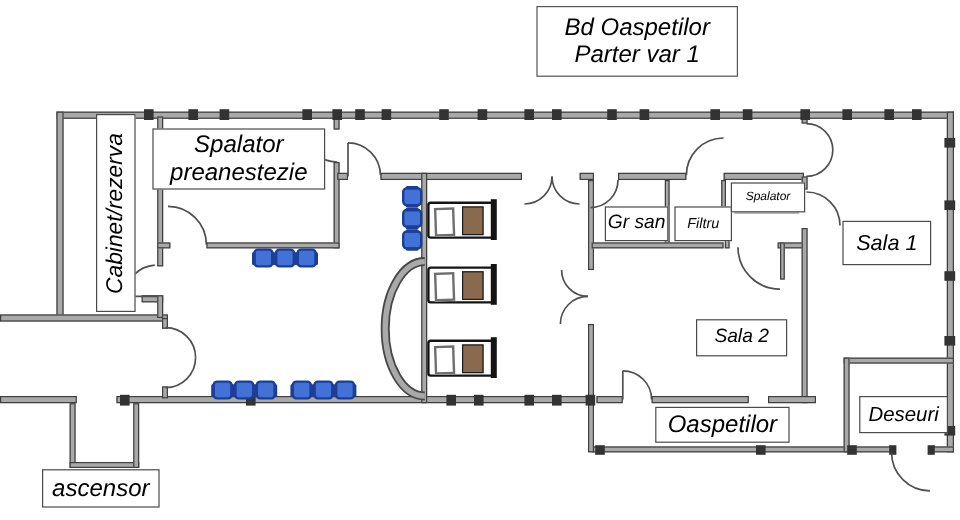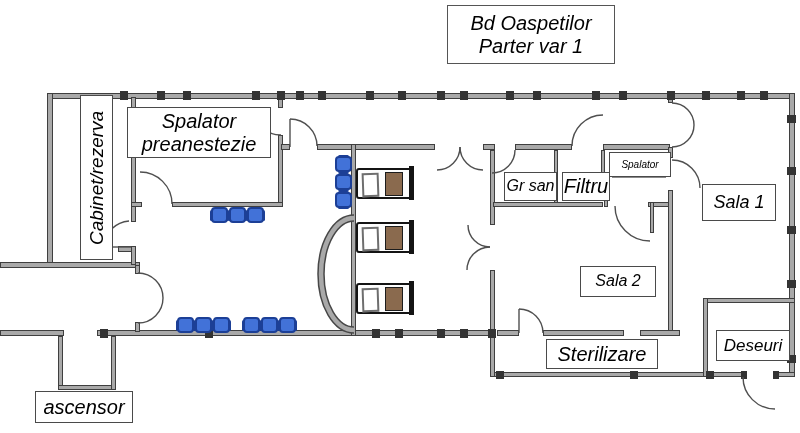--- a/index.html
+++ b/index.html
@@ -188,27 +188,27 @@
 
   <div class="lbl vert" style="left:80px;top:95px;width:31px;height:163px;font-size:19px">Cabinet/rezerva</div>
 
   <div class="lbl" style="left:127px;top:107px;width:142px;height:49px;font-size:20px;flex-direction:column">
     <span>Spalator</span>
     <span>preanestezie</span>
   </div>
 
   <div class="lbl" style="left:504px;top:172px;width:51px;height:27px;font-size:16px">Gr san</div>
 
-  <div class="lbl" style="left:562px;top:172px;width:46px;height:27px;font-size:20px">Filtru</div>
+  <div class="lbl" style="left:562px;top:172px;width:46px;height:27px;font-size:12px">Filtru</div>
 
   <div class="lbl" style="left:609px;top:152px;width:60px;height:23px;font-size:10px">Spalator</div>
 
   <div class="lbl" style="left:702px;top:184px;width:72px;height:35px;font-size:18px">Sala 1</div>
 
   <div class="lbl" style="left:580px;top:266px;width:74px;height:29px;font-size:16px">Sala 2</div>
 
-  <div class="lbl" style="left:546px;top:339px;width:110px;height:28px;font-size:20px">Sterilizare</div>
+  <div class="lbl" style="left:546px;top:339px;width:110px;height:28px;font-size:20px">Oaspetilor</div>
 
   <div class="lbl" style="left:35px;top:391px;width:96px;height:30px;font-size:20px">ascensor</div>
 
   <div class="lbl" style="left:716px;top:330px;width:72px;height:29px;font-size:17px">Deseuri</div>
 
 </div>
 
 </body></html>

